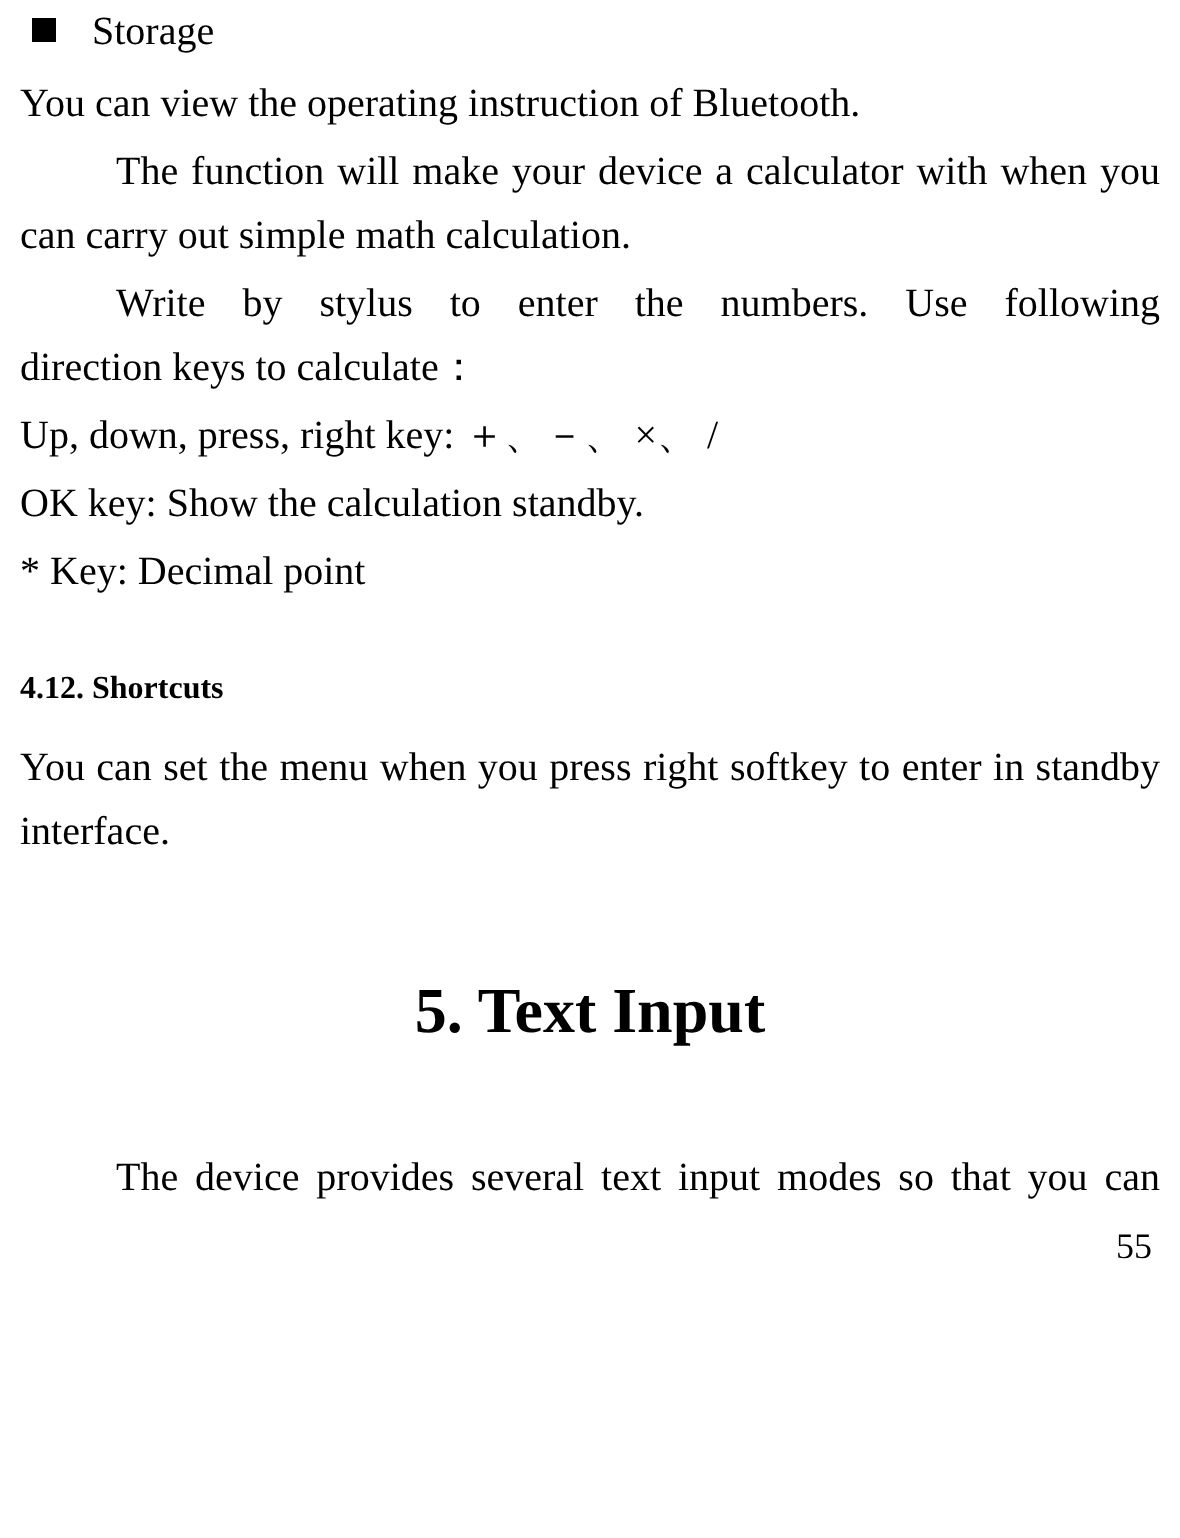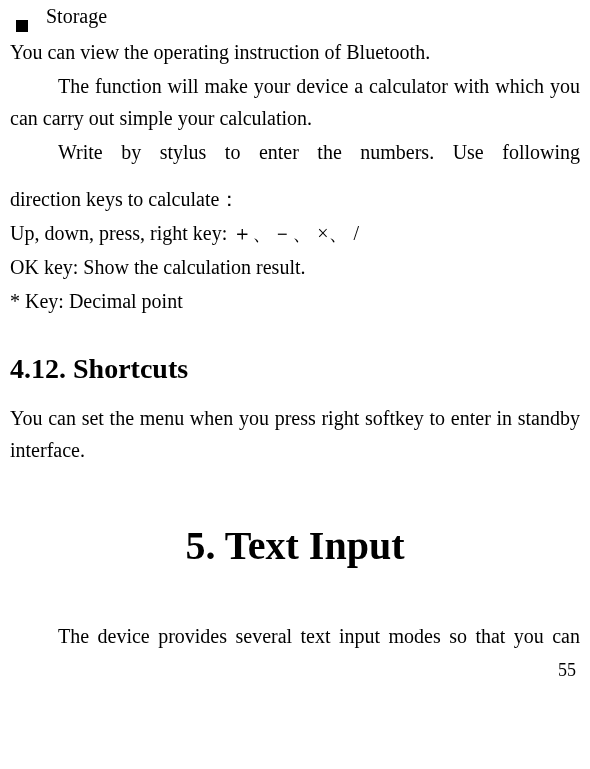--- a/index.html
+++ b/index.html
@@ -17,21 +17,21 @@
     font-size: 20px;
     line-height: 1.6;
   }
   .bullet-list {
     list-style: none;
     padding: 0;
     margin: 0;
   }
   .bullet-list li {
     display: flex;
-    align-items: flex-end;
+    align-items: flex-start;
     margin-bottom: 4px;
   }
   .bullet-square {
     width: 12px;
     height: 12px;
     background: #000;
     flex-shrink: 0;
     margin-top: 9px;
     margin-left: 6px;
     margin-right: 18px;
@@ -55,27 +55,27 @@
   .first-indent {
     text-indent: 48px;
   }
   .just-wide {
     text-align: justify;
     text-justify: inter-word;
     text-align-last: justify;
   }
   .section-heading2 {
     font-weight: bold;
-    font-size: 28px;
+    font-size: 16px;
     margin-top: 30px;
     margin-bottom: 10px;
   }
   .chapter-heading {
     font-weight: bold;
-    font-size: 40px;
+    font-size: 32px;
     text-align: center;
     margin-top: 48px;
     margin-bottom: 42px;
   }
   .page-num {
     text-align: right;
     font-size: 18px;
     margin-top: 4px;
     padding-right: 4px;
   }
@@ -88,27 +88,27 @@
   <ul class="bullet-list">
     <li>
       <span class="bullet-square"></span>
       <span class="li-text">Storage</span>
     </li>
   </ul>
 
   <p class="body-para indent">You can view the operating instruction of Bluetooth.</p>
 
 
-  <p class="body-para first-indent">The function will make your device a calculator with which you can carry out simple your calculation.</p>
+  <p class="body-para first-indent">The function will make your device a calculator with when you can carry out simple math calculation.</p>
 
   <p class="body-para first-indent just-wide" style="margin-bottom:0;">Write  by  stylus  to  enter  the  numbers.  Use  following</p>
-  <p class="body-para" style="margin-top:15px;font-family:Liberation Serif, serif;">direction keys to calculate：</p>
+  <p class="body-para" style="margin-top:0;font-family:Liberation Serif, serif;">direction keys to calculate：</p>
 
   <p class="body-para">Up, down, press, right key:  ＋、－、 ×、 /</p>
-  <p class="body-para">OK key: Show the calculation result.</p>
+  <p class="body-para">OK key: Show the calculation standby.</p>
   <p class="body-para">* Key: Decimal point</p>
 
   <div class="section-heading2">4.12. Shortcuts</div>
 
   <p class="body-para" style="text-align:justify;">You can set the menu when you press right softkey to enter in standby interface.</p>
 
   <div class="chapter-heading">5.   Text Input</div>
 
   <p class="body-para first-indent" style="text-align:justify; text-align-last:justify;">The device provides several text input modes so that you can</p>
 

